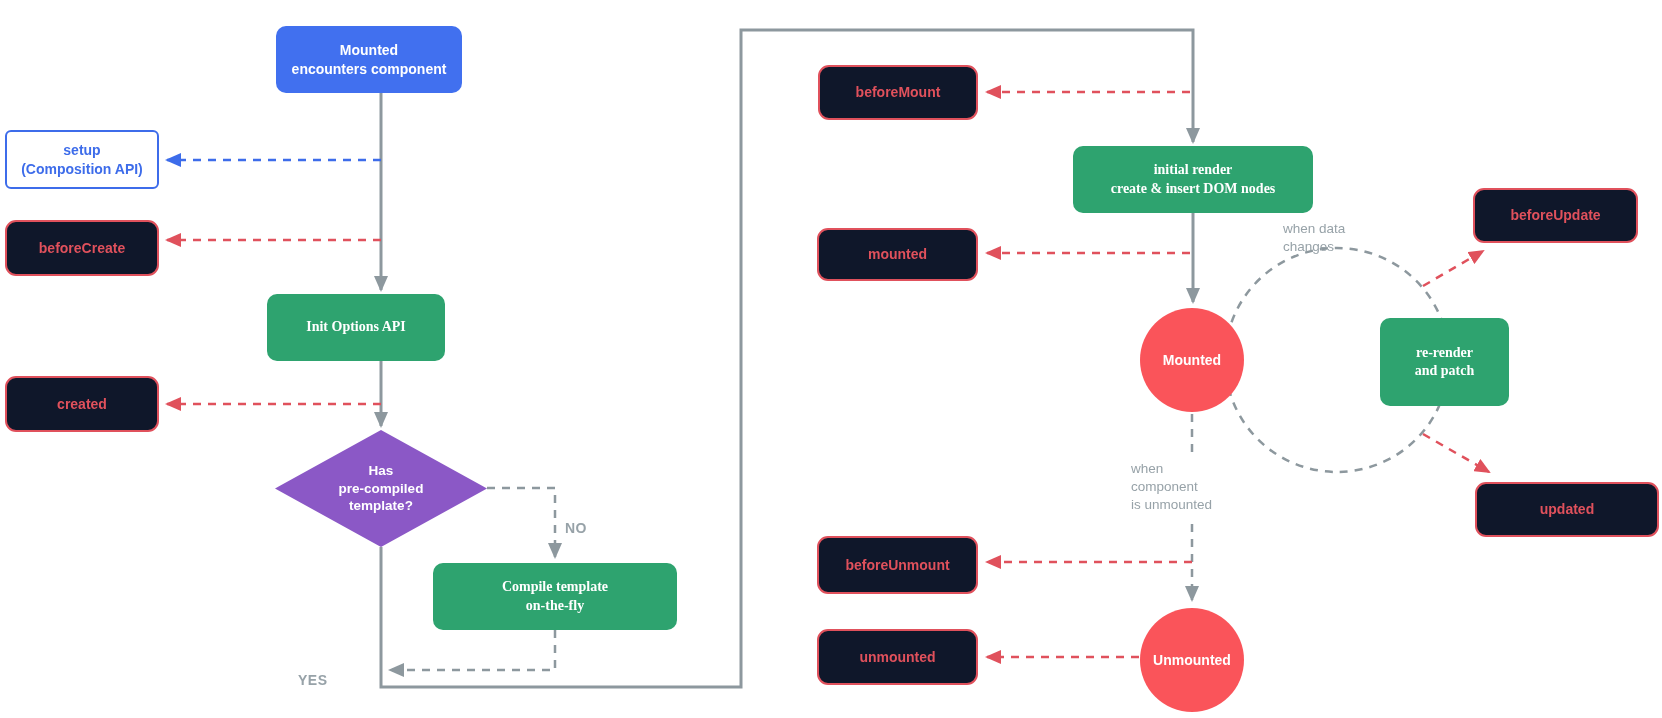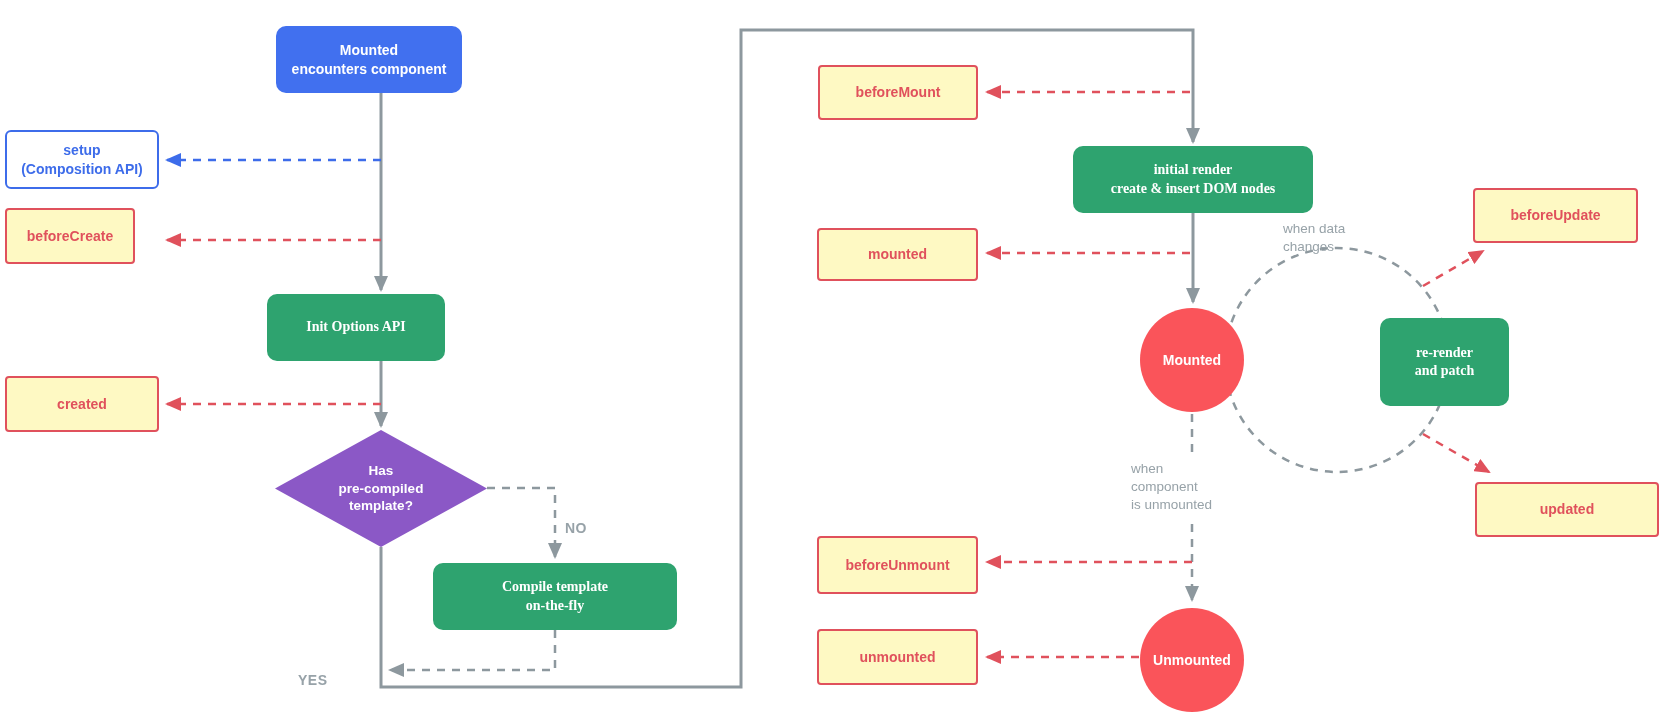--- a/index.html
+++ b/index.html
@@ -10,21 +10,21 @@
   body{font-family:"Liberation Sans",sans-serif;}
   .stage{position:relative;width:1662px;height:718px;background:#ffffff;overflow:hidden;}
   svg.wires{position:absolute;left:0;top:0;z-index:0;}
   .node{position:absolute;z-index:1;display:flex;align-items:center;justify-content:center;
         text-align:center;box-sizing:border-box;}
   .lbl{white-space:pre-line;line-height:1.32;}
   .box{border-radius:10px;font-size:14px;font-weight:700;}
   .fill-blue{background:var(--blue);color:#fff;}
   .fill-green{background:var(--green);color:#fff;font-family:Liberation Serif, serif;}
   .outline-blue{background:#fff;border:2.5px solid var(--blue-line);color:var(--blue-line);border-radius:6px;}
-  .outline-red{background:#fef9c3;border:2.5px solid var(--red);color:var(--red);border-radius:4px;}
+  .outline-red{background:#0f172a;border:2.5px solid var(--red);color:var(--red);border-radius:11px;}
   .circle{background:var(--red-fill);color:#fff;border-radius:50%;font-weight:700;font-size:14px;}
   .diamond{background:var(--purple);color:#fff;font-weight:700;font-size:13.5px;
            clip-path:polygon(50% 0,100% 50%,50% 100%,0 50%);}
   .note{position:absolute;z-index:1;color:var(--gray-text);text-align:left;white-space:pre-line;}
   .note.bold{font-weight:700;font-size:14px;letter-spacing:.5px;margin-top:44px;}
   .note.soft{font-size:13.5px;line-height:1.35;}
   .s-gray{stroke:var(--gray-line);stroke-width:3;fill:none;}
   .d-gray{stroke:var(--gray-line);stroke-width:2.5;fill:none;stroke-dasharray:8 7;}
   .d-blue{stroke:var(--blue-line);stroke-width:2.5;fill:none;stroke-dasharray:8 7;}
   .d-red{stroke:var(--red);stroke-width:2.5;fill:none;stroke-dasharray:8 7;}
@@ -75,21 +75,21 @@
   <div class="node box fill-blue" style="left:276px;top:26px;width:186px;height:67px">
     <span class="lbl">Mounted
 encounters component</span>
   </div>
 
   <div class="node box outline-blue" style="left:5px;top:130px;width:154px;height:59px">
     <span class="lbl">setup
 (Composition API)</span>
   </div>
 
-  <div class="node box outline-red" style="left:5px;top:208px;width:130px;height:56px">
+  <div class="node box outline-red" style="left:5px;top:220px;width:154px;height:56px">
     <span class="lbl">beforeCreate</span>
   </div>
 
   <div class="node box fill-green" style="left:267px;top:294px;width:178px;height:67px">
     <span class="lbl">Init Options API</span>
   </div>
 
   <div class="node box outline-red" style="left:5px;top:376px;width:154px;height:56px">
     <span class="lbl">created</span>
   </div>

